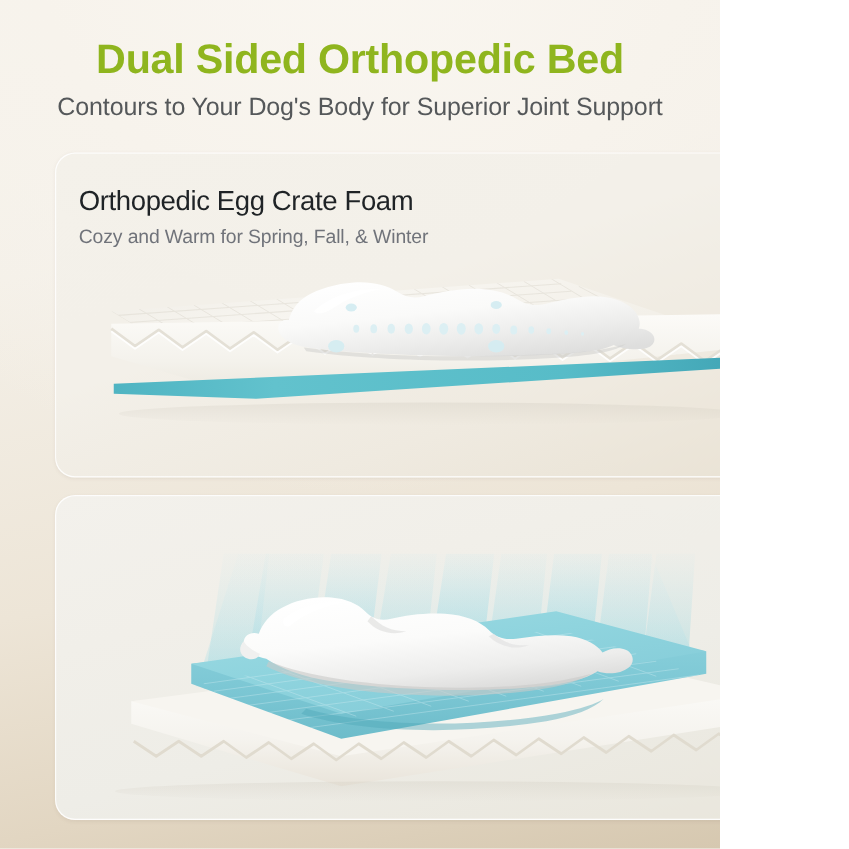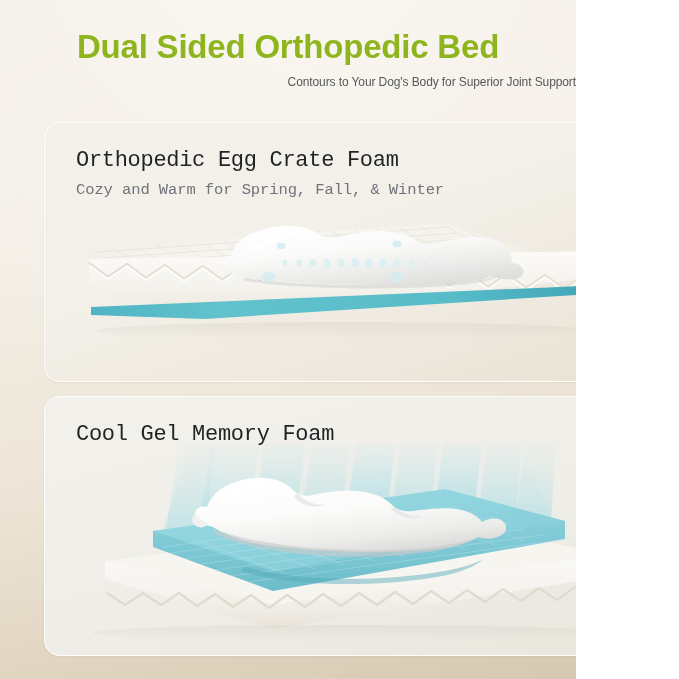--- a/index.html
+++ b/index.html
@@ -34,25 +34,24 @@
   .title {
     margin: 0;
     font-size: 33px;
     font-weight: 700;
     letter-spacing: -0.2px;
     color: #8FB51E;
     line-height: 1.15;
   }
   .subtitle {
     margin: 9px 0 15px 0;
-    font-size: 12px;
+    font-size: 20px;
     font-weight: 400;
     color: #55585A;
     letter-spacing: -0.1px;
-    text-align: right;
   }
 
   
   .card {
     position: absolute;
     left: 44px;
     width: 593px;
     border-radius: 16px;
     border: 1px solid rgba(255,255,255,0.85);
     box-shadow: 0 1px 3px rgba(120,105,85,0.09);
@@ -63,24 +62,23 @@
     height: 258px;
     background: linear-gradient(162deg, #F4F1EA 0%, #F3F0E9 42%, #EFEAE0 72%, #E9E2D4 100%);
   }
   .card-2 {
     top: 396px;
     height: 258px;
     background: linear-gradient(165deg, #F3F1EC 0%, #F1EFE9 30%, #EEEDE7 60%, #E9E6DC 100%);
   }
   .card-text {
     position: absolute;
-    left: 31px;
+    left: 18px;
     top: 26px;
     z-index: 6;
-    font-family: Liberation Mono, monospace;
   }
   .card-title {
     margin: 0;
     font-size: 22px;
     font-weight: 400;
     color: #1F2326;
     letter-spacing: -0.3px;
     line-height: 1.1;
   }
   .card-sub {
@@ -275,21 +273,20 @@
             <ellipse cx="352" cy="63" rx="4.5" ry="3.2"></ellipse>
           </g>
         </g>
       </svg>
     </div>
   </div>
 
   <div class="card card-2">
 
     <div class="card-text">
-      <h2 class="card-title">Cool Gel Memory Foam</h2>
     </div>
 
     <div class="illus" style="height:212px;">
       <svg viewBox="0 0 593 212" preserveAspectRatio="xMidYMax meet">
         <defs>
           <linearGradient id="c2gelTop" x1="0.1" y1="0" x2="0.9" y2="1">
             <stop offset="0%" stop-color="#9CDAE2"></stop>
             <stop offset="40%" stop-color="#8FD4DE"></stop>
             <stop offset="80%" stop-color="#86CDD9"></stop>
             <stop offset="100%" stop-color="#7AC4D2"></stop>

